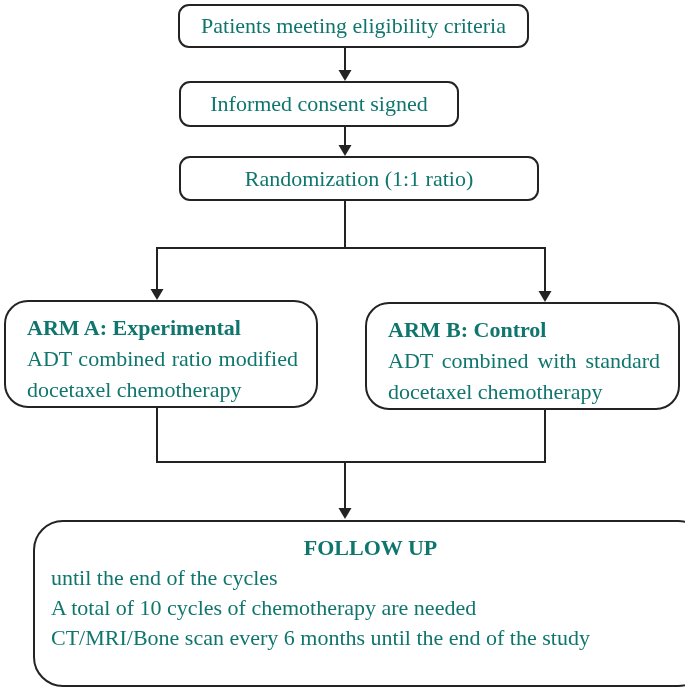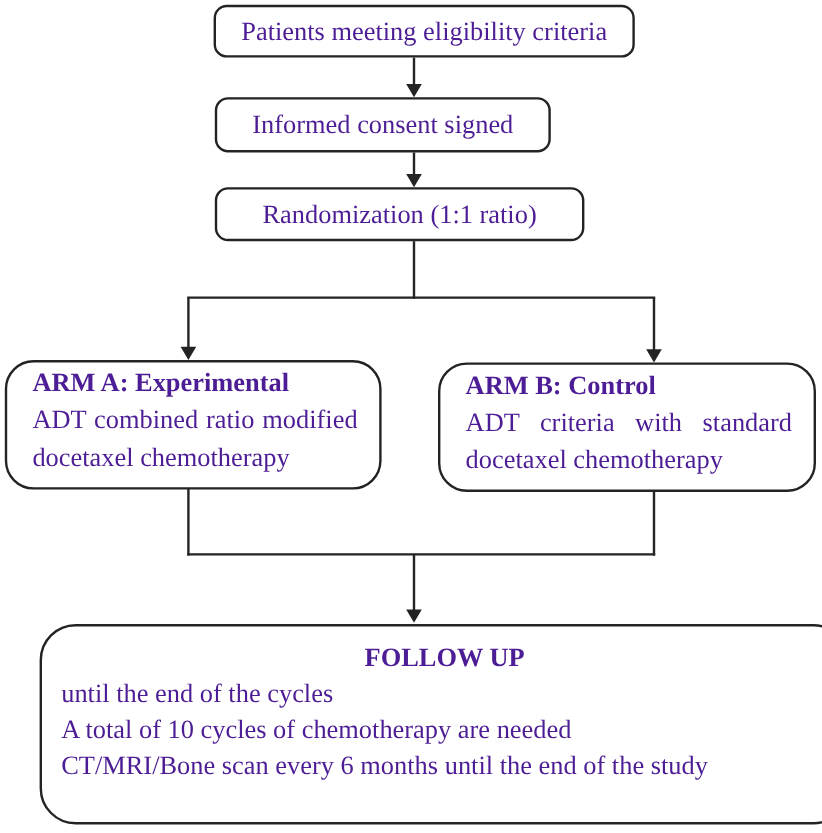--- a/index.html
+++ b/index.html
@@ -6,21 +6,21 @@
     margin: 0;
     padding: 0;
     background: #ffffff;
   }
   .canvas {
     position: relative;
     width: 685px;
     height: 694px;
     background: #ffffff;
     font-family: "Liberation Serif", "DejaVu Serif", serif;
-    color: #4c1d95;
+    color: #0f766e;
     overflow: hidden;
   }
   .connectors {
     position: absolute;
     left: 0;
     top: 0;
     pointer-events: none;
   }
   .box {
     position: absolute;
@@ -35,21 +35,20 @@
     display: flex;
     align-items: center;
     justify-content: center;
     text-align: center;
   }
   .box.arm {
     border-radius: 24px;
     padding: 10px 18px 20px 21px;
     display: flex;
     flex-direction: column;
-    justify-content: center;
   }
   .arm-title {
     font-weight: bold;
     line-height: 31px;
   }
   .arm-line {
     line-height: 31px;
   }
   .arm-line.justified {
     text-align: justify;
@@ -98,33 +97,33 @@
   </svg>
 
   <div class="box small" style="left:178px; top:4px; width:351px; height:44px;">
     <span>Patients meeting eligibility criteria</span>
   </div>
 
   <div class="box small" style="left:179px; top:81px; width:280px; height:46px;">
     <span>Informed consent signed</span>
   </div>
 
-  <div class="box small" style="left:179px; top:156px; width:308px; height:45px;">
+  <div class="box small" style="left:179px; top:156px; width:360px; height:45px;">
     <span>Randomization (1:1 ratio)</span>
   </div>
 
   <div class="box arm" style="left:4px; top:300px; width:314px; height:108px;">
     <div class="arm-title">ARM A: Experimental</div>
     <div class="arm-line justified">ADT combined ratio modified</div>
     <div class="arm-line">docetaxel chemotherapy</div>
   </div>
 
   <div class="box arm" style="left:365px; top:302px; width:315px; height:108px;">
     <div class="arm-title">ARM B: Control</div>
-    <div class="arm-line justified">ADT criteria with standard</div>
+    <div class="arm-line justified">ADT combined with standard</div>
     <div class="arm-line">docetaxel chemotherapy</div>
   </div>
 
   <div class="box followup" style="left:5px; top:520px; width:675px; height:167px;">
     <div class="fu-title">FOLLOW UP</div>
     <div class="fu-line">until the end of the cycles</div>
     <div class="fu-line">A total of 10 cycles of chemotherapy are needed</div>
     <div class="fu-line">CT/MRI/Bone scan every 6 months until the end of the study</div>
   </div>
 

